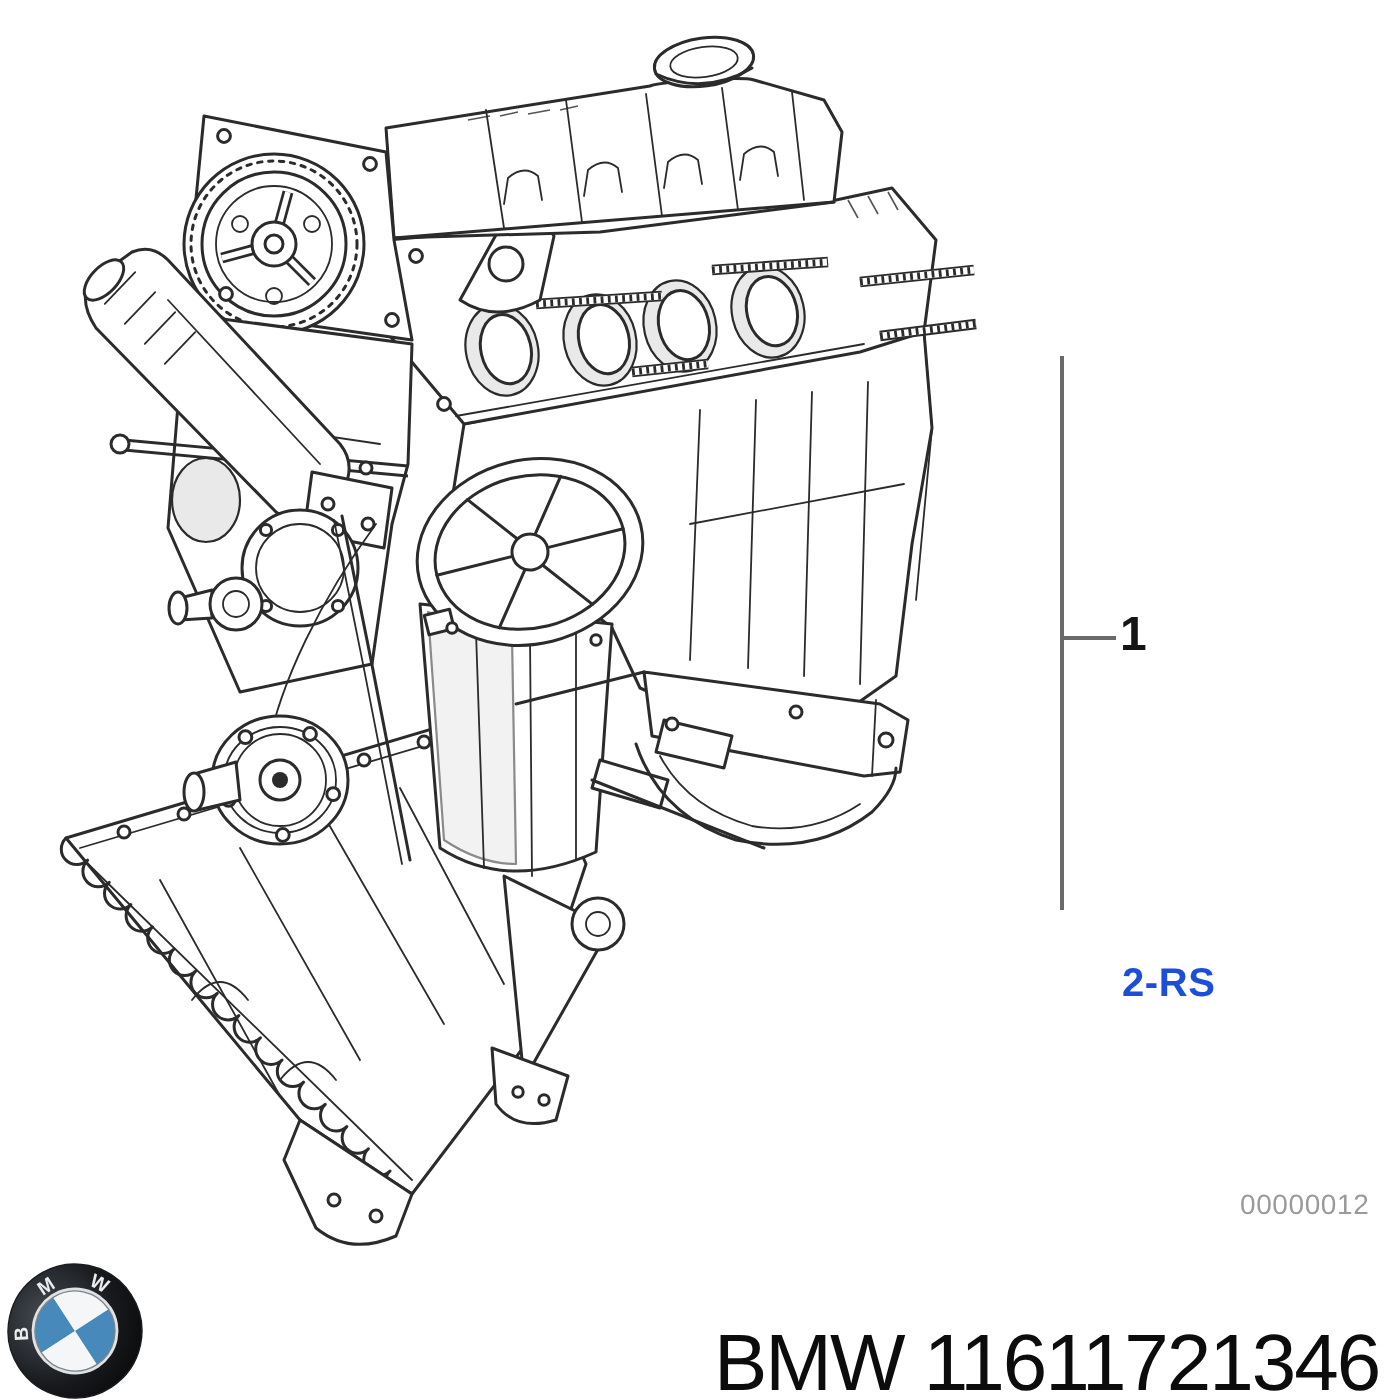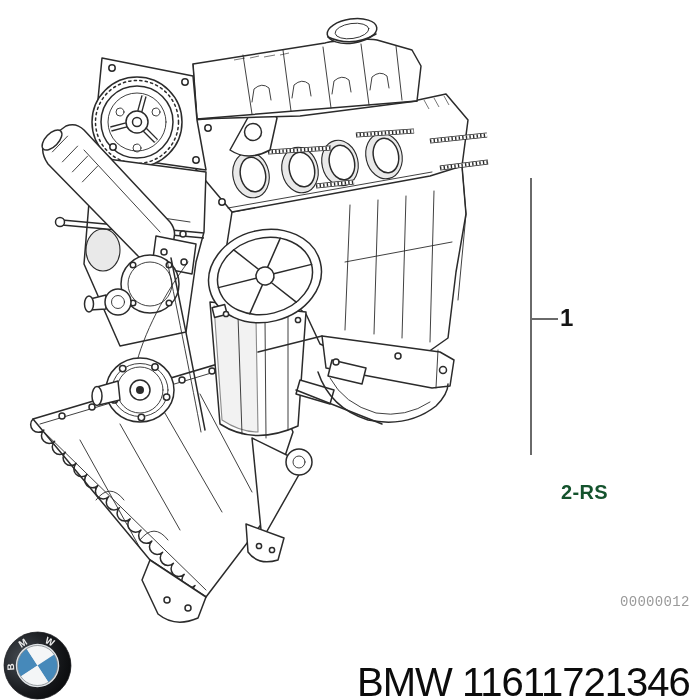--- a/index.html
+++ b/index.html
@@ -11,22 +11,22 @@
   
   .e-s{fill:none;stroke:#2b2b2b;stroke-width:1.5;stroke-linecap:round;stroke-linejoin:round}
   .e-t{fill:none;stroke:#2b2b2b;stroke-width:0.9;stroke-linecap:round;stroke-linejoin:round}
   .e-w{fill:#ffffff;stroke:#2b2b2b;stroke-width:1.5;stroke-linejoin:round}
   .e-g{fill:#e9e9e9;stroke:#2b2b2b;stroke-width:1.1;stroke-linejoin:round}
   .e-h{fill:none;stroke:#2b2b2b;stroke-width:0.8;opacity:.8}
   
   .callout-line{position:absolute;left:530px;top:178px;width:1.5px;height:277px;background:#6a6a6a}
   .callout-tick{position:absolute;left:531px;top:318px;width:27px;height:1.5px;background:#6a6a6a}
   .callout-number{position:absolute;left:560px;top:306px;font-size:24px;font-weight:700;color:#151515;line-height:1;}
-  .variant-code{position:absolute;left:561px;top:482px;font-size:20px;font-weight:700;color:#14532d;letter-spacing:.3px;line-height:1;}
-  .sheet-number{position:absolute;left:620px;top:595px;font-size:14px;color:#9a9a9a;letter-spacing:.3px;line-height:1;font-family:Liberation Mono, monospace;}
+  .variant-code{position:absolute;left:561px;top:482px;font-size:20px;font-weight:700;color:#1d4ed8;letter-spacing:.3px;line-height:1;}
+  .sheet-number{position:absolute;left:620px;top:595px;font-size:14px;color:#9a9a9a;letter-spacing:.3px;line-height:1;}
   
   .part-label{position:absolute;left:357px;top:644px;font-size:40px;letter-spacing:-1px;color:#0c0c0c;white-space:nowrap;line-height:1.1;margin-top:16px;}
   .brand-logo{position:absolute;left:3px;top:631px;width:69px;height:69px;}
 </style>
 </head>
 <body>
 
 <div class="stage">
 
   <svg class="engine-svg" width="700" height="700" viewBox="0 0 700 700" aria-hidden="true">

